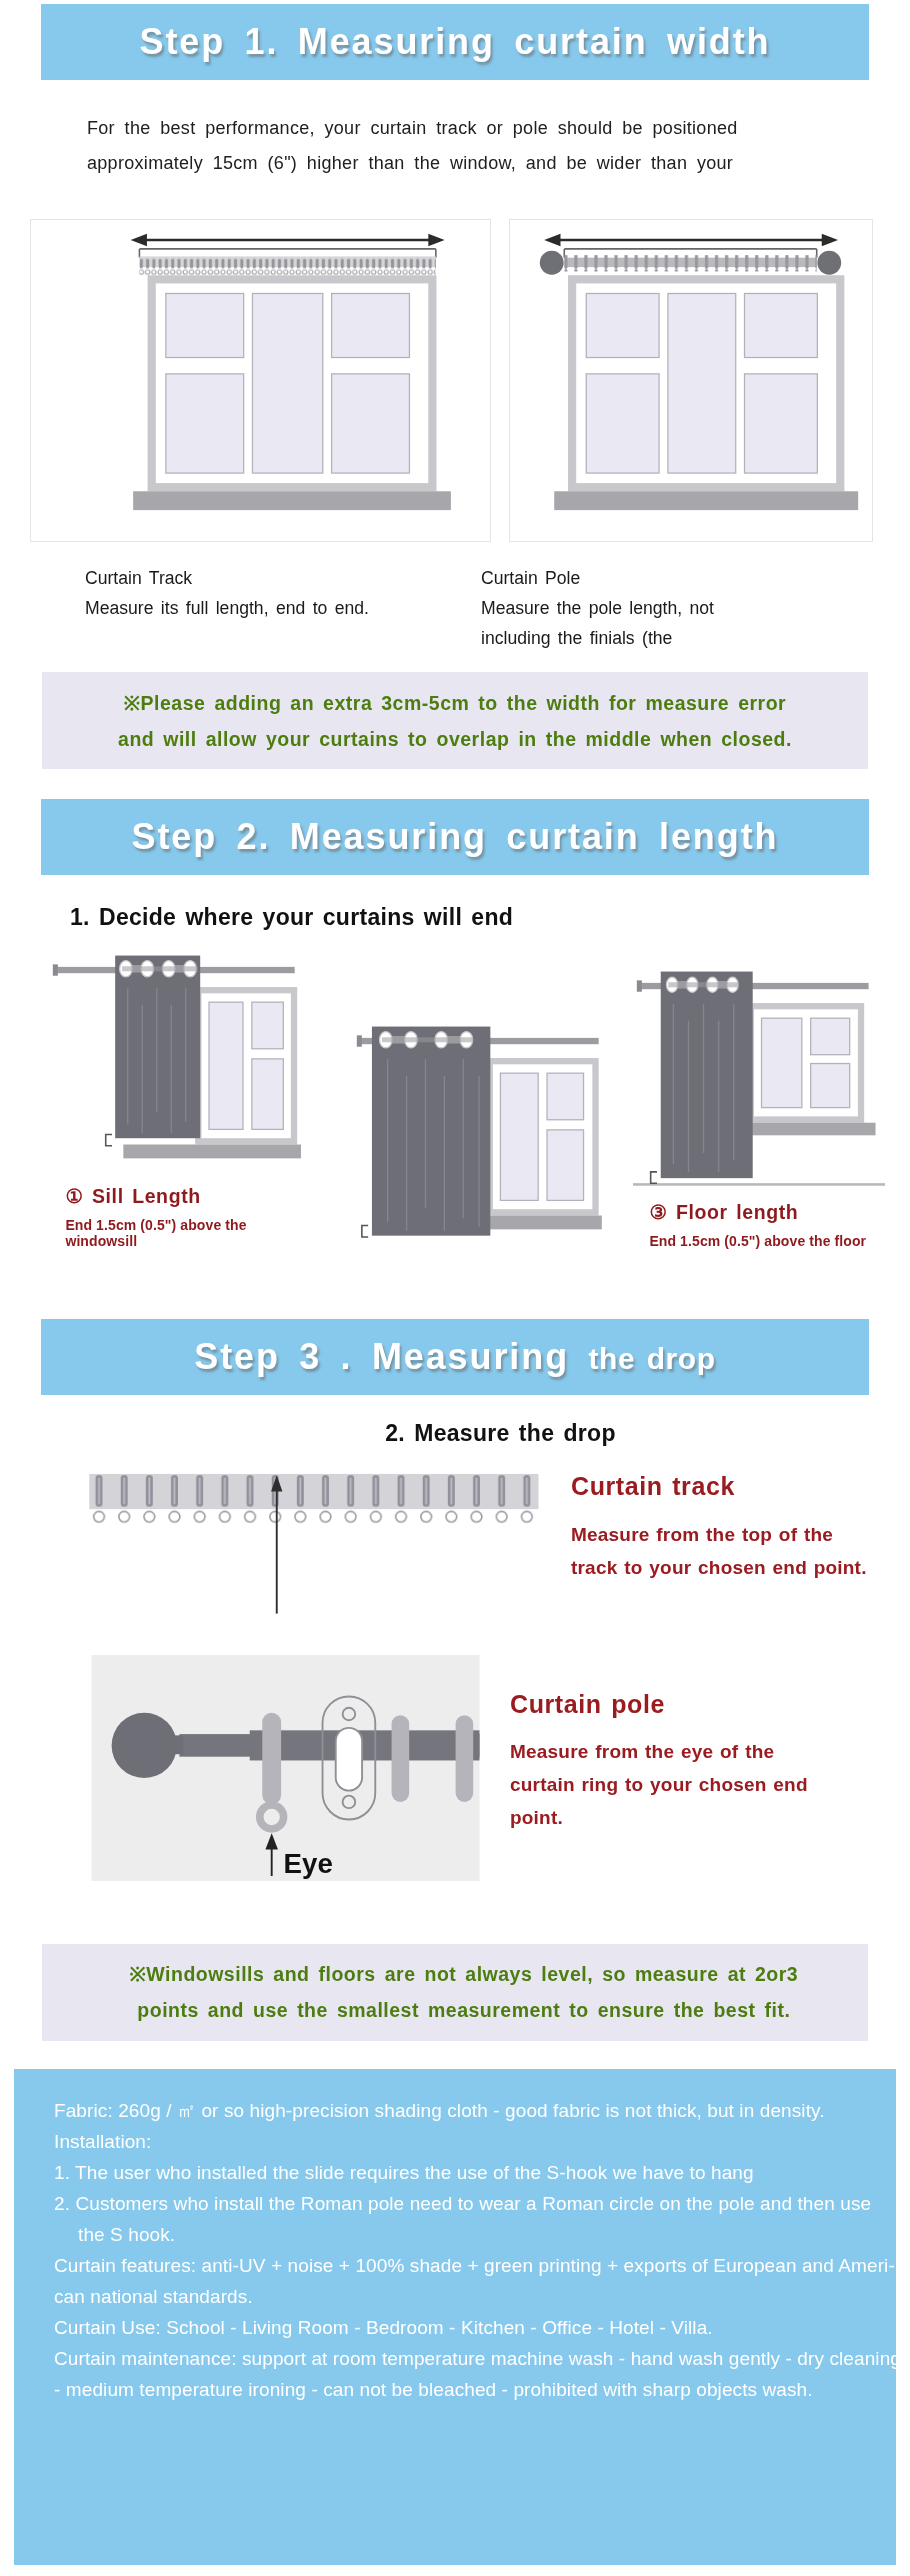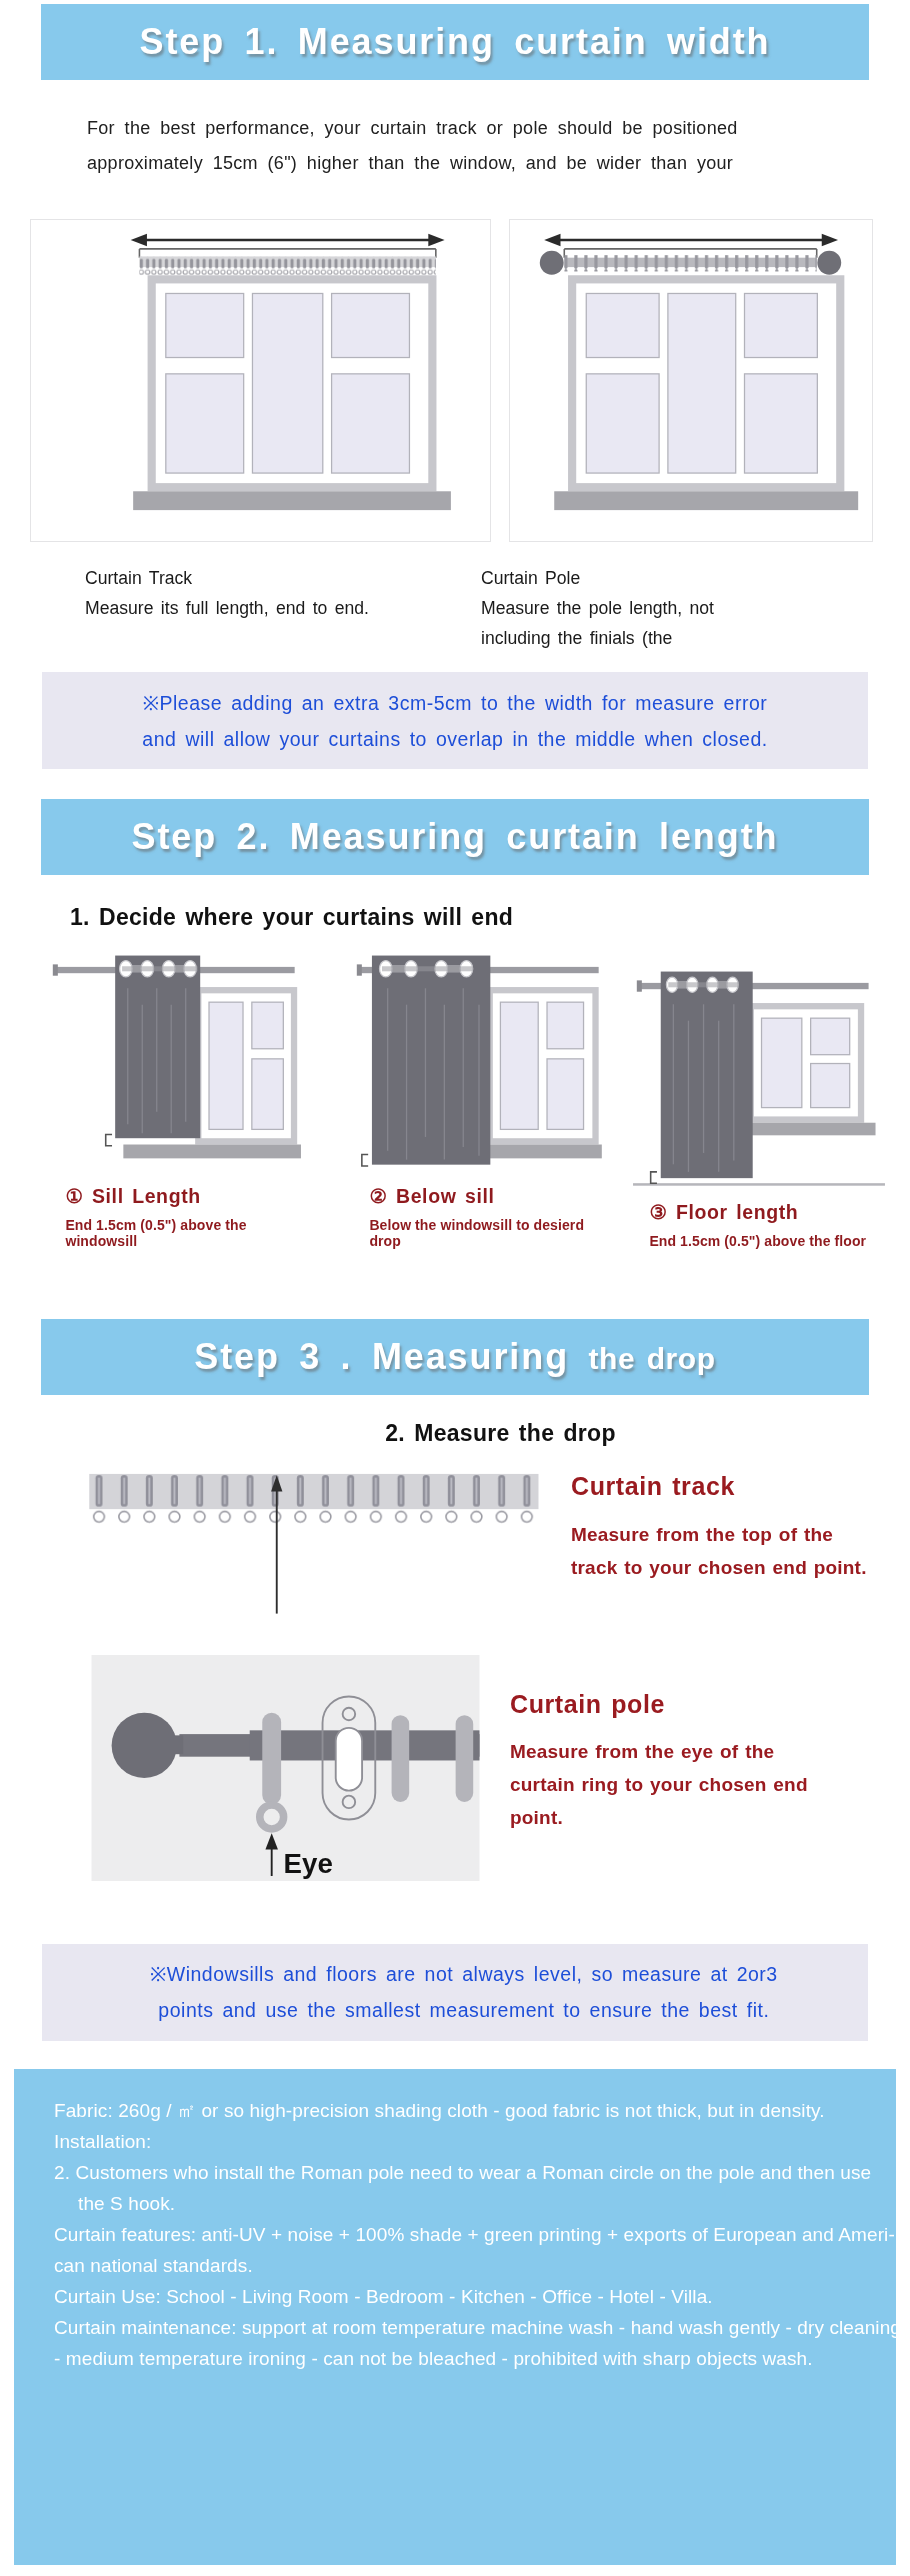--- a/index.html
+++ b/index.html
@@ -64,23 +64,24 @@
   .label-col-pole{position:absolute;left:481px;top:0;}
 
   
   .note{
     margin:8px 42px;
     background:#E8E7F1;
     text-align:center;
     padding:12.6px 6.3px;
     font-size:19.5px;
     line-height:36px;
-    color:#1d4ed8;
+    color:#4d7c0f;
     letter-spacing:0.5px;
     word-spacing:3.1px;
+    font-weight:bold;
   }
   .note1{margin-top:15px;}
   .note2{margin-top:63px;padding-left:24px;}
 
   
   .black-heading{
     margin:29px 0 0 70px;
     font-size:23px;
     font-weight:bold;
     letter-spacing:0.3px;
@@ -303,24 +304,20 @@
           <g fill="#ffffff" stroke="#c6c6cb" stroke-width="2">
             <ellipse cx="52" cy="33" rx="10" ry="13"></ellipse>
             <ellipse cx="92" cy="33" rx="10" ry="13"></ellipse>
             <ellipse cx="140" cy="33" rx="10" ry="13"></ellipse>
             <ellipse cx="180" cy="33" rx="10" ry="13"></ellipse>
           </g>
           <rect x="46" y="29" width="144" height="8" fill="#9b9ba1" opacity="0.55"></rect>
         </g>
         <path d="M24,328 H14 V346 H24" stroke="#555" stroke-width="2.5" fill="none"></path>
       </svg>
-      <div class="caption">
-        <div class="cap-label">② Below sill</div>
-        <div class="cap-desc">Below the windowsill to desierd drop</div>
-      </div>
     </div>
 
     <div class="fig2 fig2--c">
       <svg width="252" height="228" viewBox="0 0 400 362">
         <g>
           <rect x="8" y="30" width="366" height="10" fill="#9b9ba1"></rect>
           <rect x="6" y="26" width="8" height="18" fill="#8a8a90"></rect>
           <rect x="182" y="62" width="185" height="190" fill="#c7c7cc"></rect>
           <rect x="192" y="72" width="165" height="170" fill="#ffffff"></rect>
           <g fill="#e9e8f3" stroke="#b2b2ba" stroke-width="2">
@@ -431,20 +428,21 @@
   </div>
 
   <div class="note note2">
     <div>※Windowsills and floors are not always level, so measure at 2or3</div>
     <div>points and use the smallest measurement to ensure the best fit.</div>
   </div>
 
   <div class="footer">
     <div class="f-line">Fabric: 260g / ㎡ or so high-precision shading cloth - good fabric is not thick, but in density.</div>
     <div class="f-line">Installation:</div>
+    <div class="f-line">1. The user who installed the slide requires the use of the S-hook we have to hang</div>
     <div class="f-line">2. Customers who install the Roman pole need to wear a Roman circle on the pole and then use</div>
     <div class="f-line indent">the S hook.</div>
     <div class="f-line">Curtain features: anti-UV + noise + 100% shade + green printing + exports of European and Ameri-</div>
     <div class="f-line">can national standards.</div>
     <div class="f-line">Curtain Use: School - Living Room - Bedroom - Kitchen - Office - Hotel - Villa.</div>
     <div class="f-line">Curtain maintenance: support at room temperature machine wash - hand wash gently - dry cleaning</div>
     <div class="f-line">- medium temperature ironing - can not be bleached - prohibited with sharp objects wash.</div>
   </div>
 
 </div>

